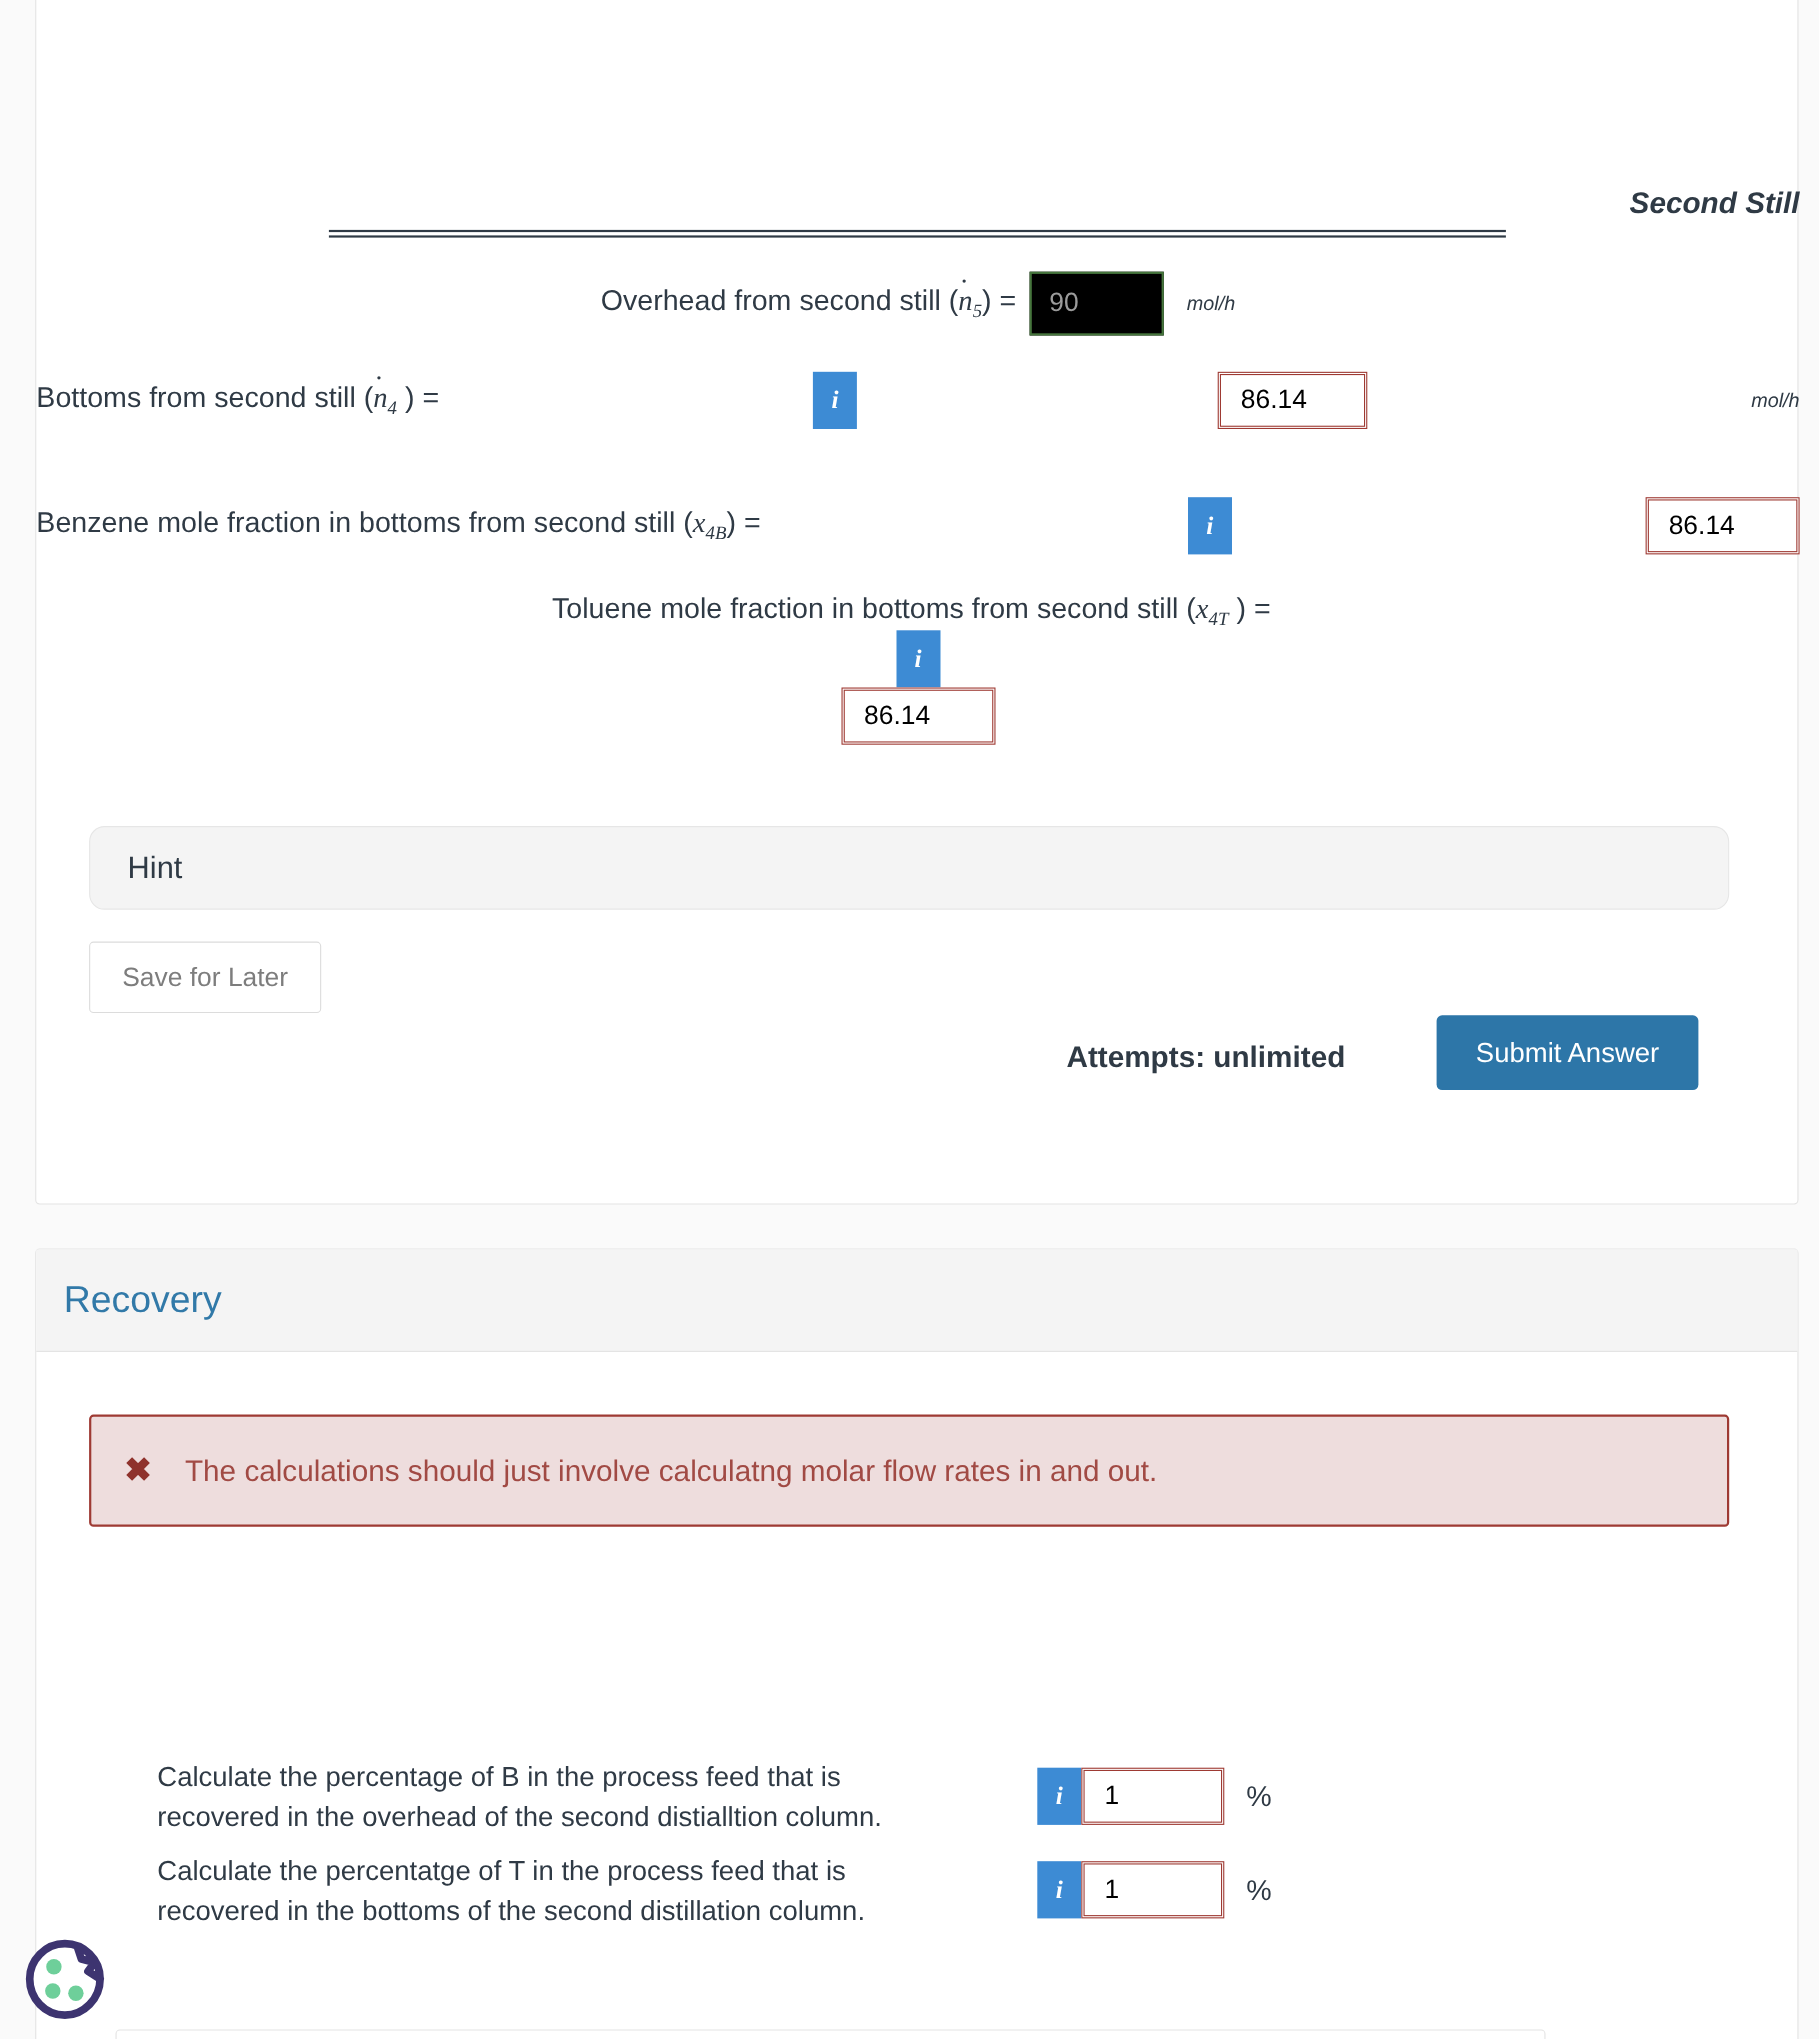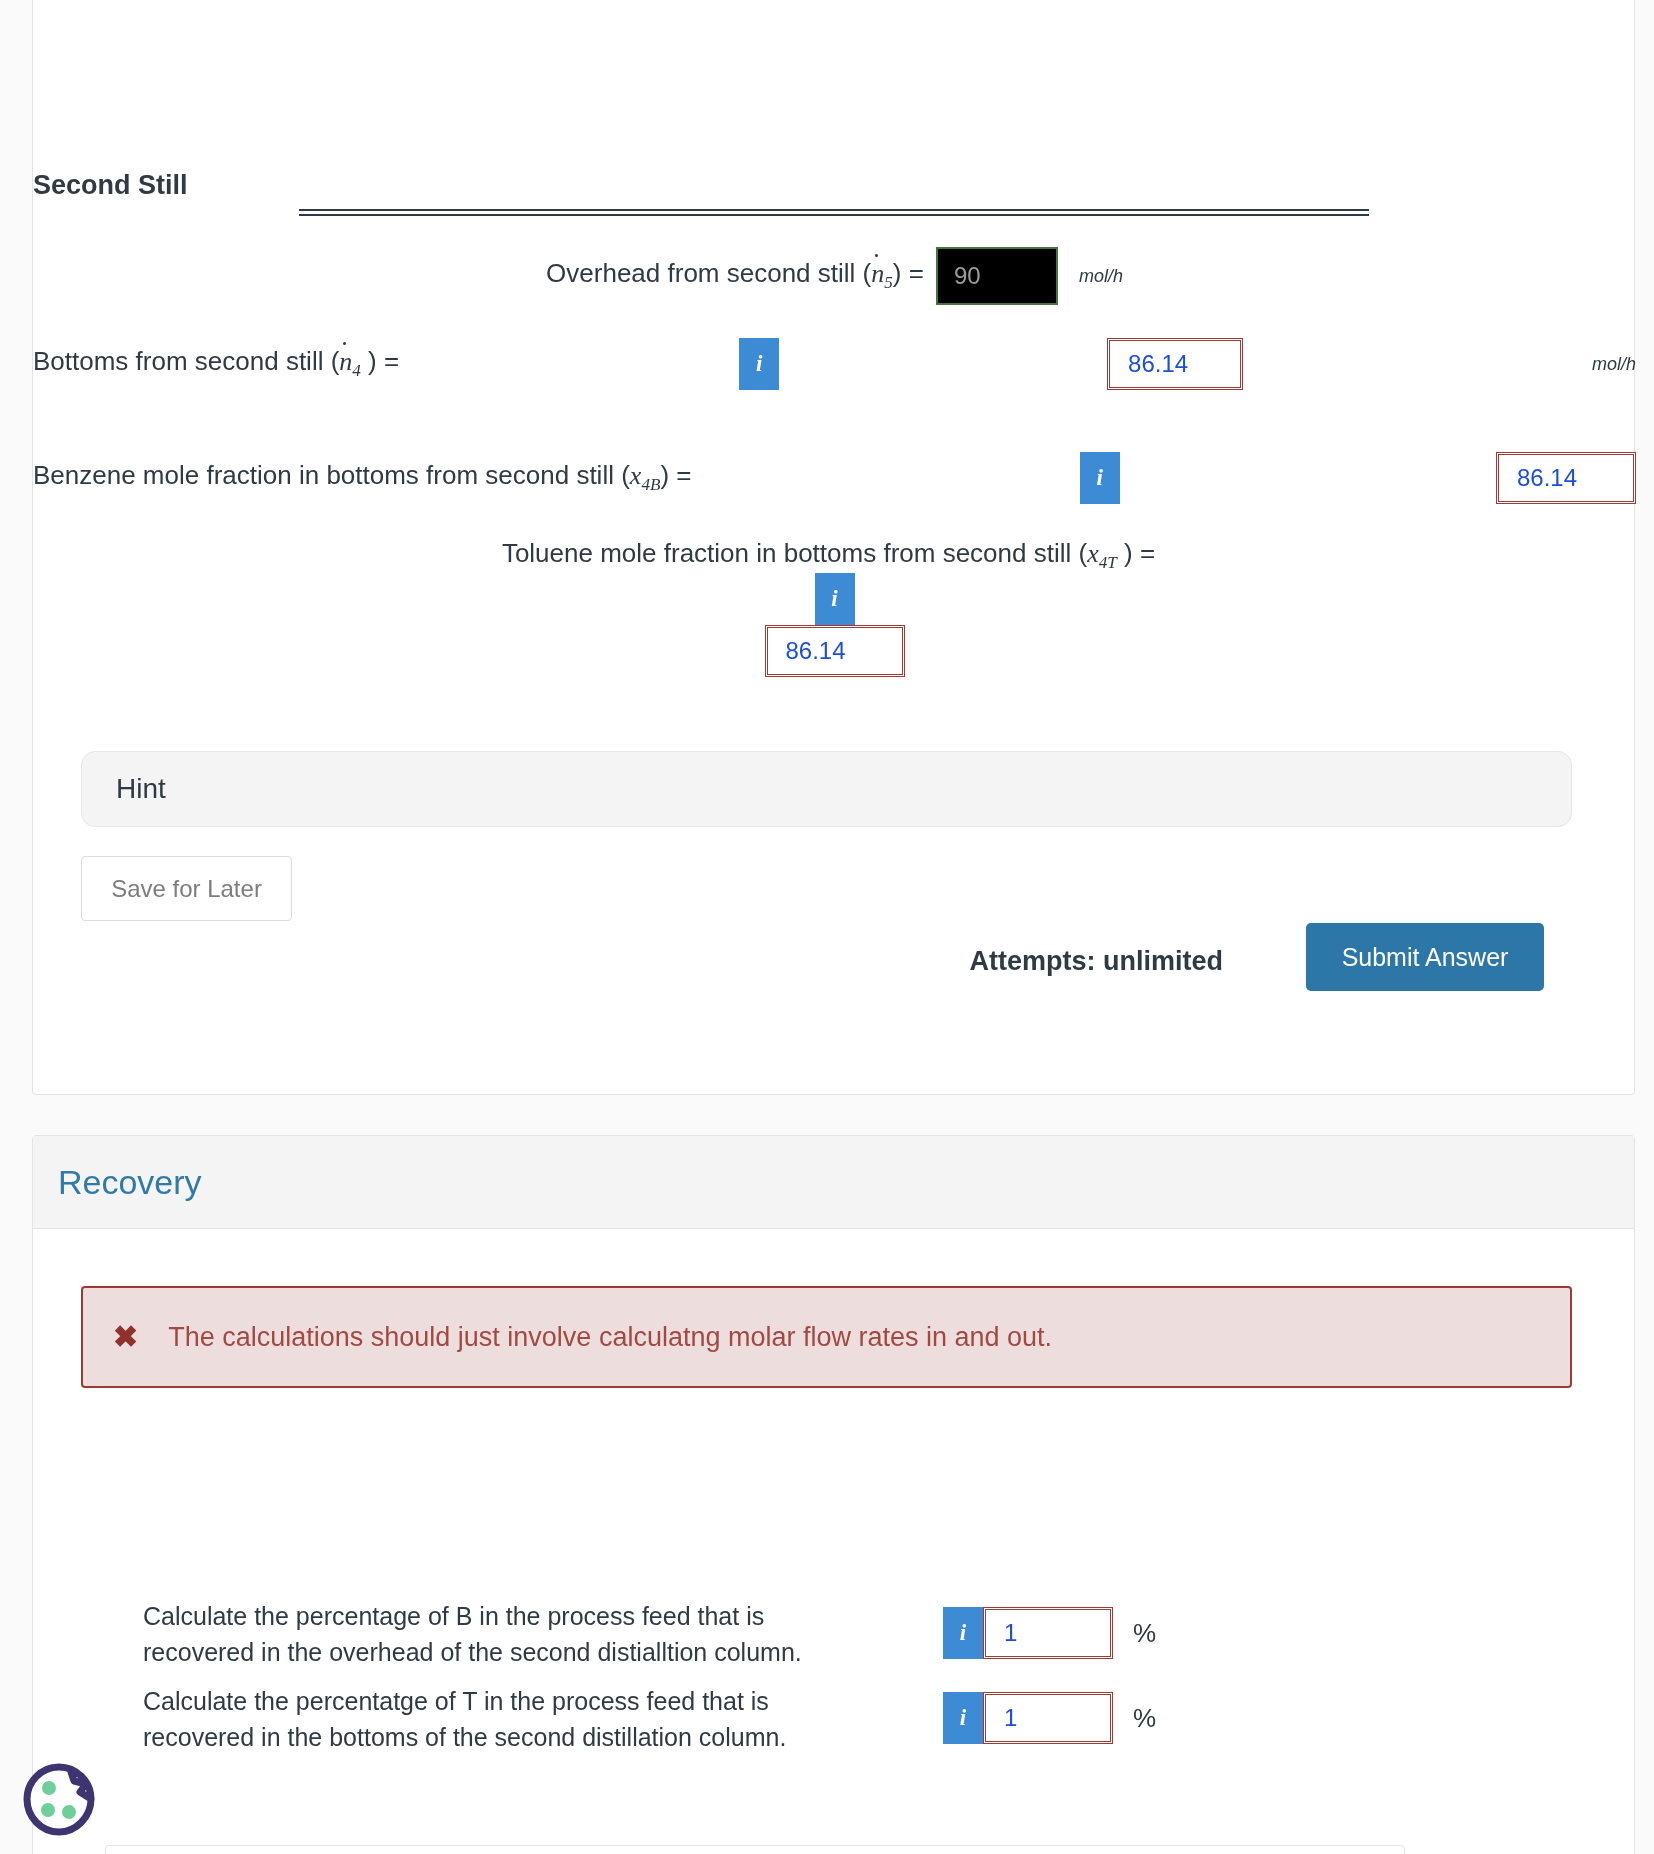--- a/index.html
+++ b/index.html
@@ -54,24 +54,25 @@
     border-radius: 50%;
     background: #2f3a45;
   }
   sub.sb { font-size: 0.66em; font-style: italic; font-family: "Liberation Serif", serif; }
 
   
   .still-title {
     position: absolute;
     left: 0; top: 209px;
     width: 1603px;
-    text-align: left;
+    text-align: right;
     font-size: 27px;
     font-weight: bold;
     color: #2f3a45;
+    font-style: italic;
   }
   .double-rule {
     position: absolute;
     left: 266px; top: 248px;
     width: 1070px;
     height: 7px;
     border-top: 2px solid #2f3a45;
     border-bottom: 2px solid #2f3a45;
   }
 
@@ -113,21 +114,21 @@
     justify-content: center;
     cursor: pointer;
     flex: 0 0 auto;
   }
 
   
   .inp-red {
     height: 52px;
     border: 3px double #9e3a33;
     background: #ffffff;
-    color: #1d4ed8;
+    color: #000000;
     font-size: 24px;
     font-family: "Liberation Sans", sans-serif;
     padding: 0 18px;
     outline: none;
   }
   .inp-red.w136 { width: 136px; }
   .inp-red.w140 { width: 140px; }
   .inp-red.w130 { width: 130px; }
 
   

